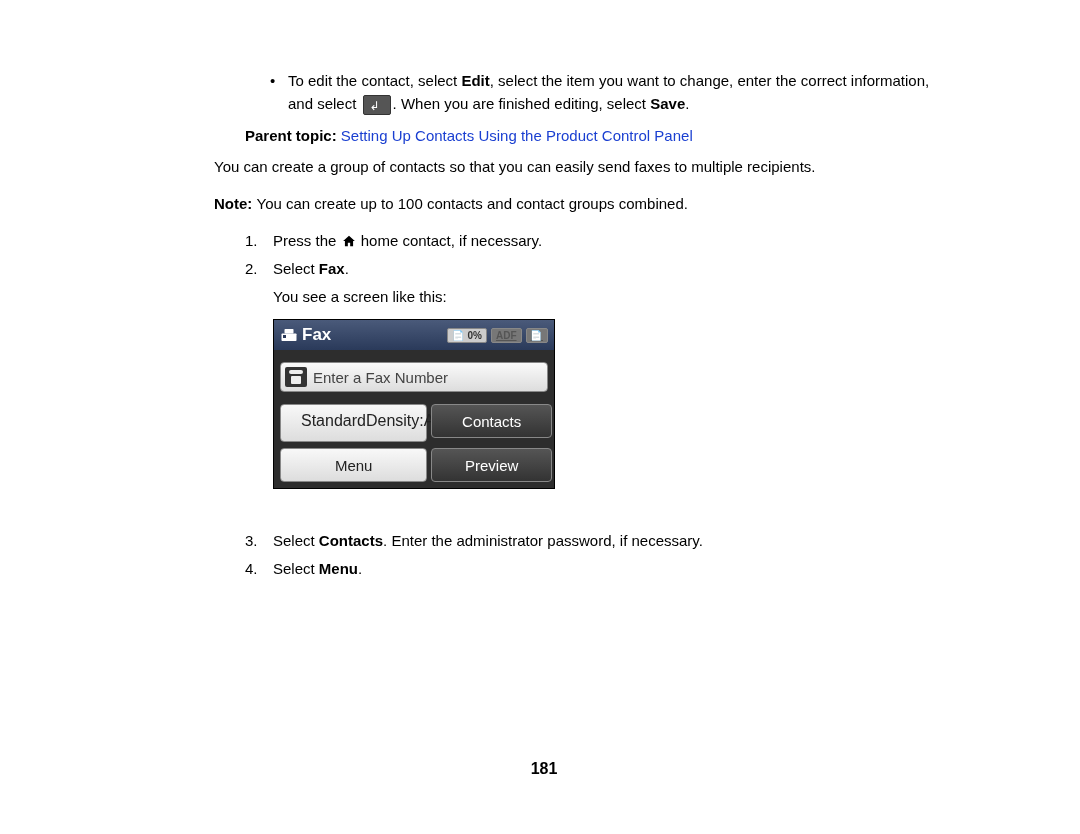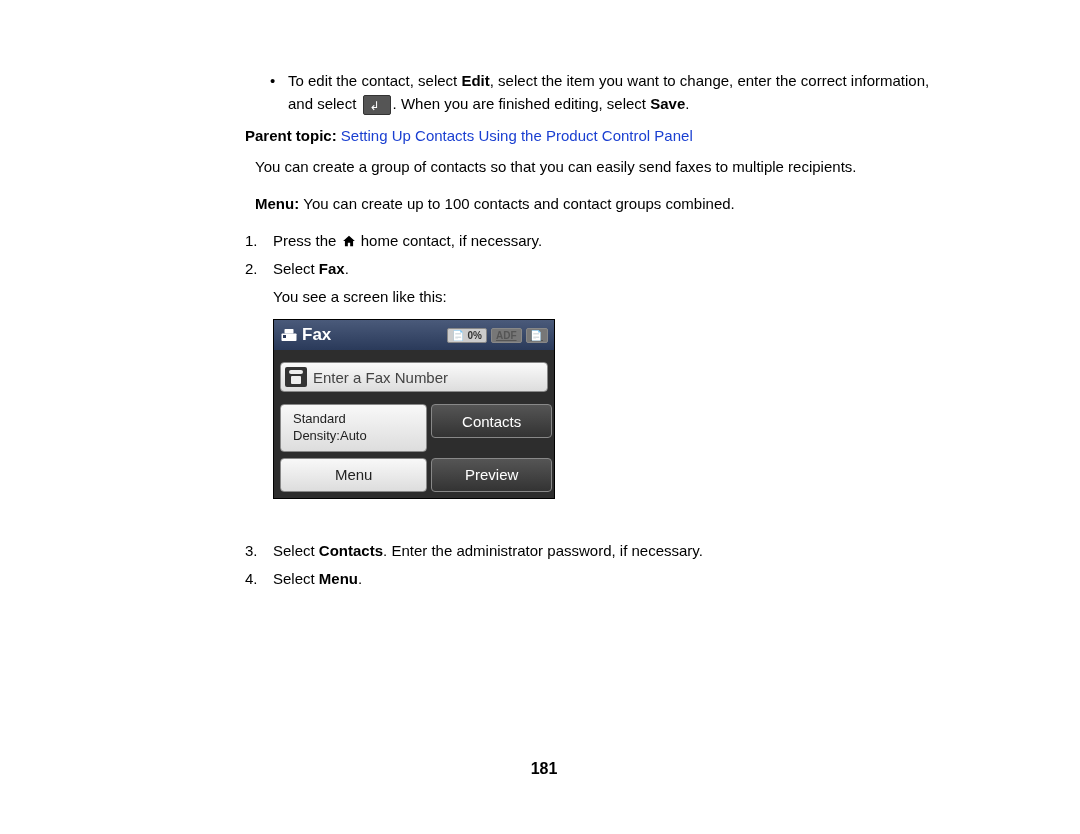--- a/index.html
+++ b/index.html
@@ -58,21 +58,21 @@
   .parent-topic a {
     color: #1a3fd1;
     text-decoration: none;
   }
   .section-heading {
     font-weight: bold;
     margin-top: 10px;
     margin-bottom: 10px;
   }
   .body-para {
-    margin-left: 105px;
+    margin-left: 64px;
     line-height: 1.5;
     margin-bottom: 14px;
   }
   .ol-item {
     margin-left: 95px;
     padding-left: 28px;
     position: relative;
     line-height: 1.6;
     margin-bottom: 4px;
   }
@@ -191,25 +191,25 @@
     font-size: 15px;
     height: 32px;
   }
   .screen-btn.dark {
     background: linear-gradient(#555,#333);
     color: #fff;
   }
   .left-big {
     grid-row: span 2;
     height: auto;
-    flex-direction: column;
+    flex-direction: row;
     align-items: flex-start;
     justify-content: flex-start;
-    padding: 6px 12px;
-    font-size: 13px;
+    padding: 6px 20px;
+    font-size: 16px;
     line-height: 1.3;
   }
   .bottom-row {
     display: grid;
     grid-template-columns: 55% 45%;
     padding: 0 6px 6px 6px;
     gap: 4px;
   }
 
   .page-number {
@@ -239,21 +239,21 @@
   </div>
 
   <div class="parent-topic">
     <span class="label">Parent topic: </span><a href="#">Setting Up Contacts Using the Product Control Panel</a>
   </div>
 
 
   <div class="body-para">You can create a group of contacts so that you can easily send faxes to multiple recipients.</div>
 
   <div class="body-para">
-    <span class="bold">Menu: </span><span>You can create up to 100 contacts and contact groups combined.</span>
+    <span class="bold">Note: </span><span>You can create up to 100 contacts and contact groups combined.</span>
   </div>
 
   <div class="ol-item">
     <span class="ol-num">1.</span>
     <span>Press the </span><span class="home-icon"><svg viewBox="0 0 24 24">
           <path d="M12 3 L2 12 H5 V21 H10 V15 H14 V21 H19 V12 H22 Z" fill="#000"></path>
         </svg></span><span> home contact, if necessary.</span>
   </div>
 
   <div class="ol-item">

